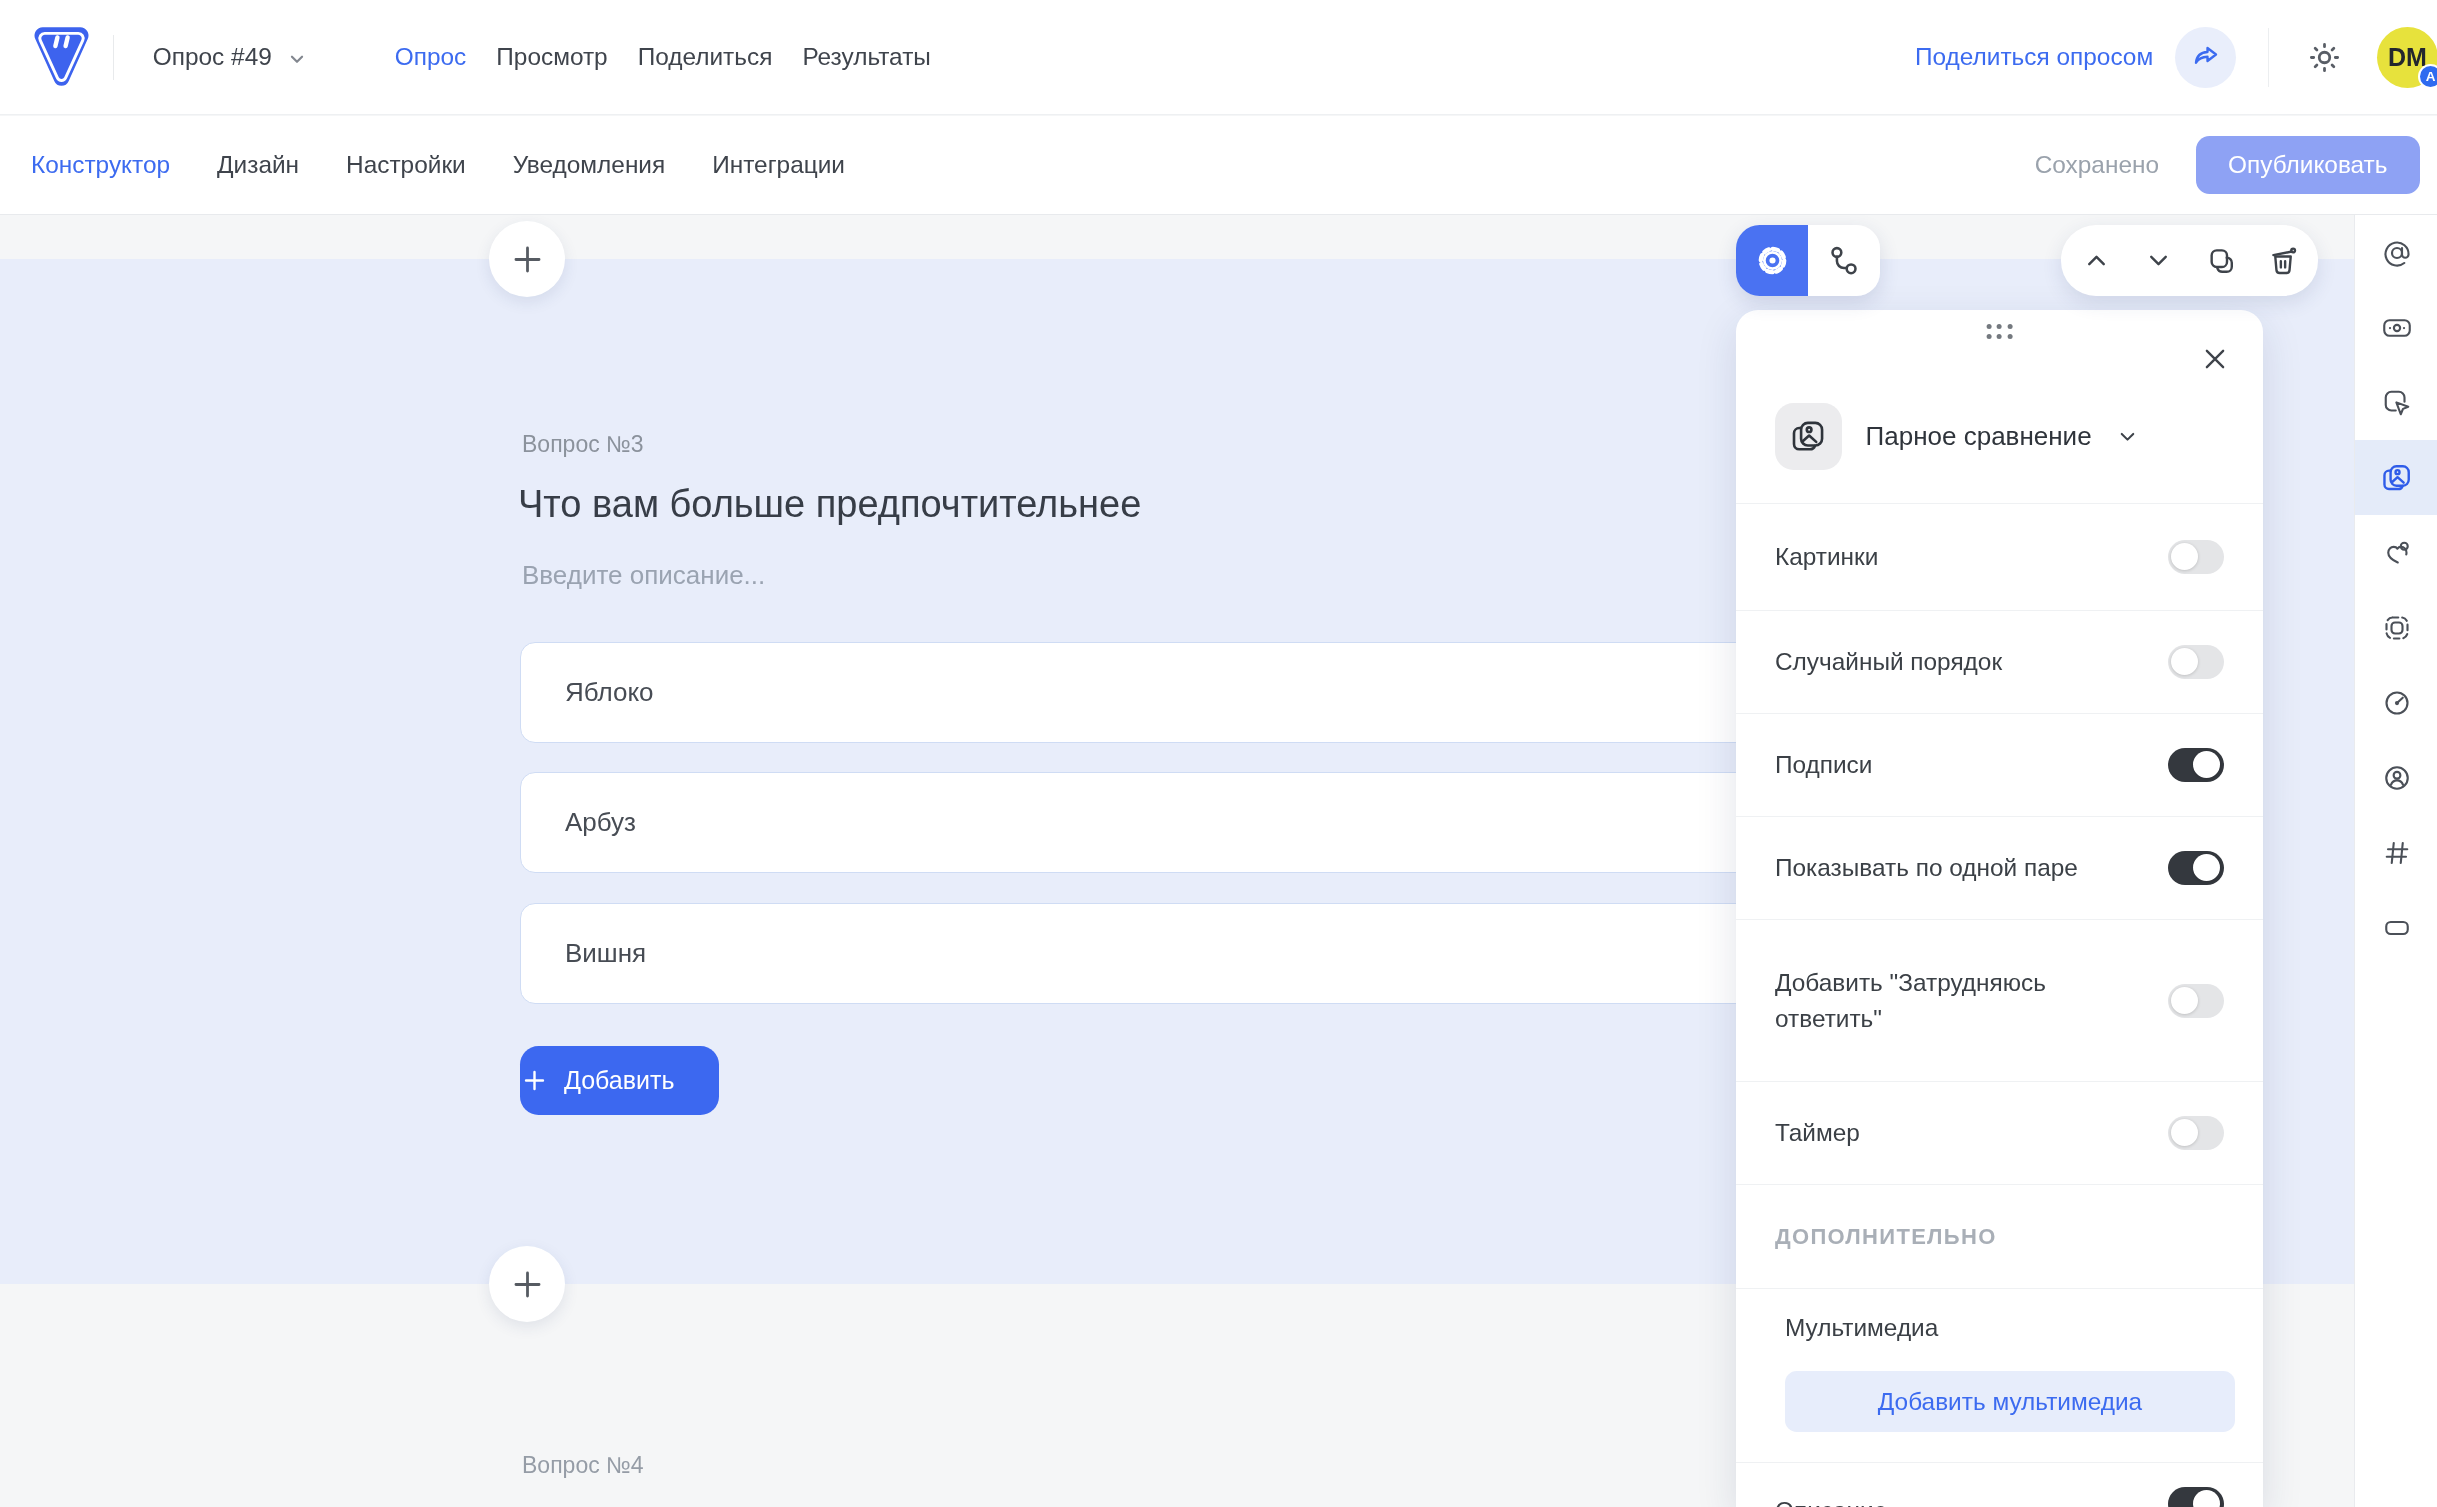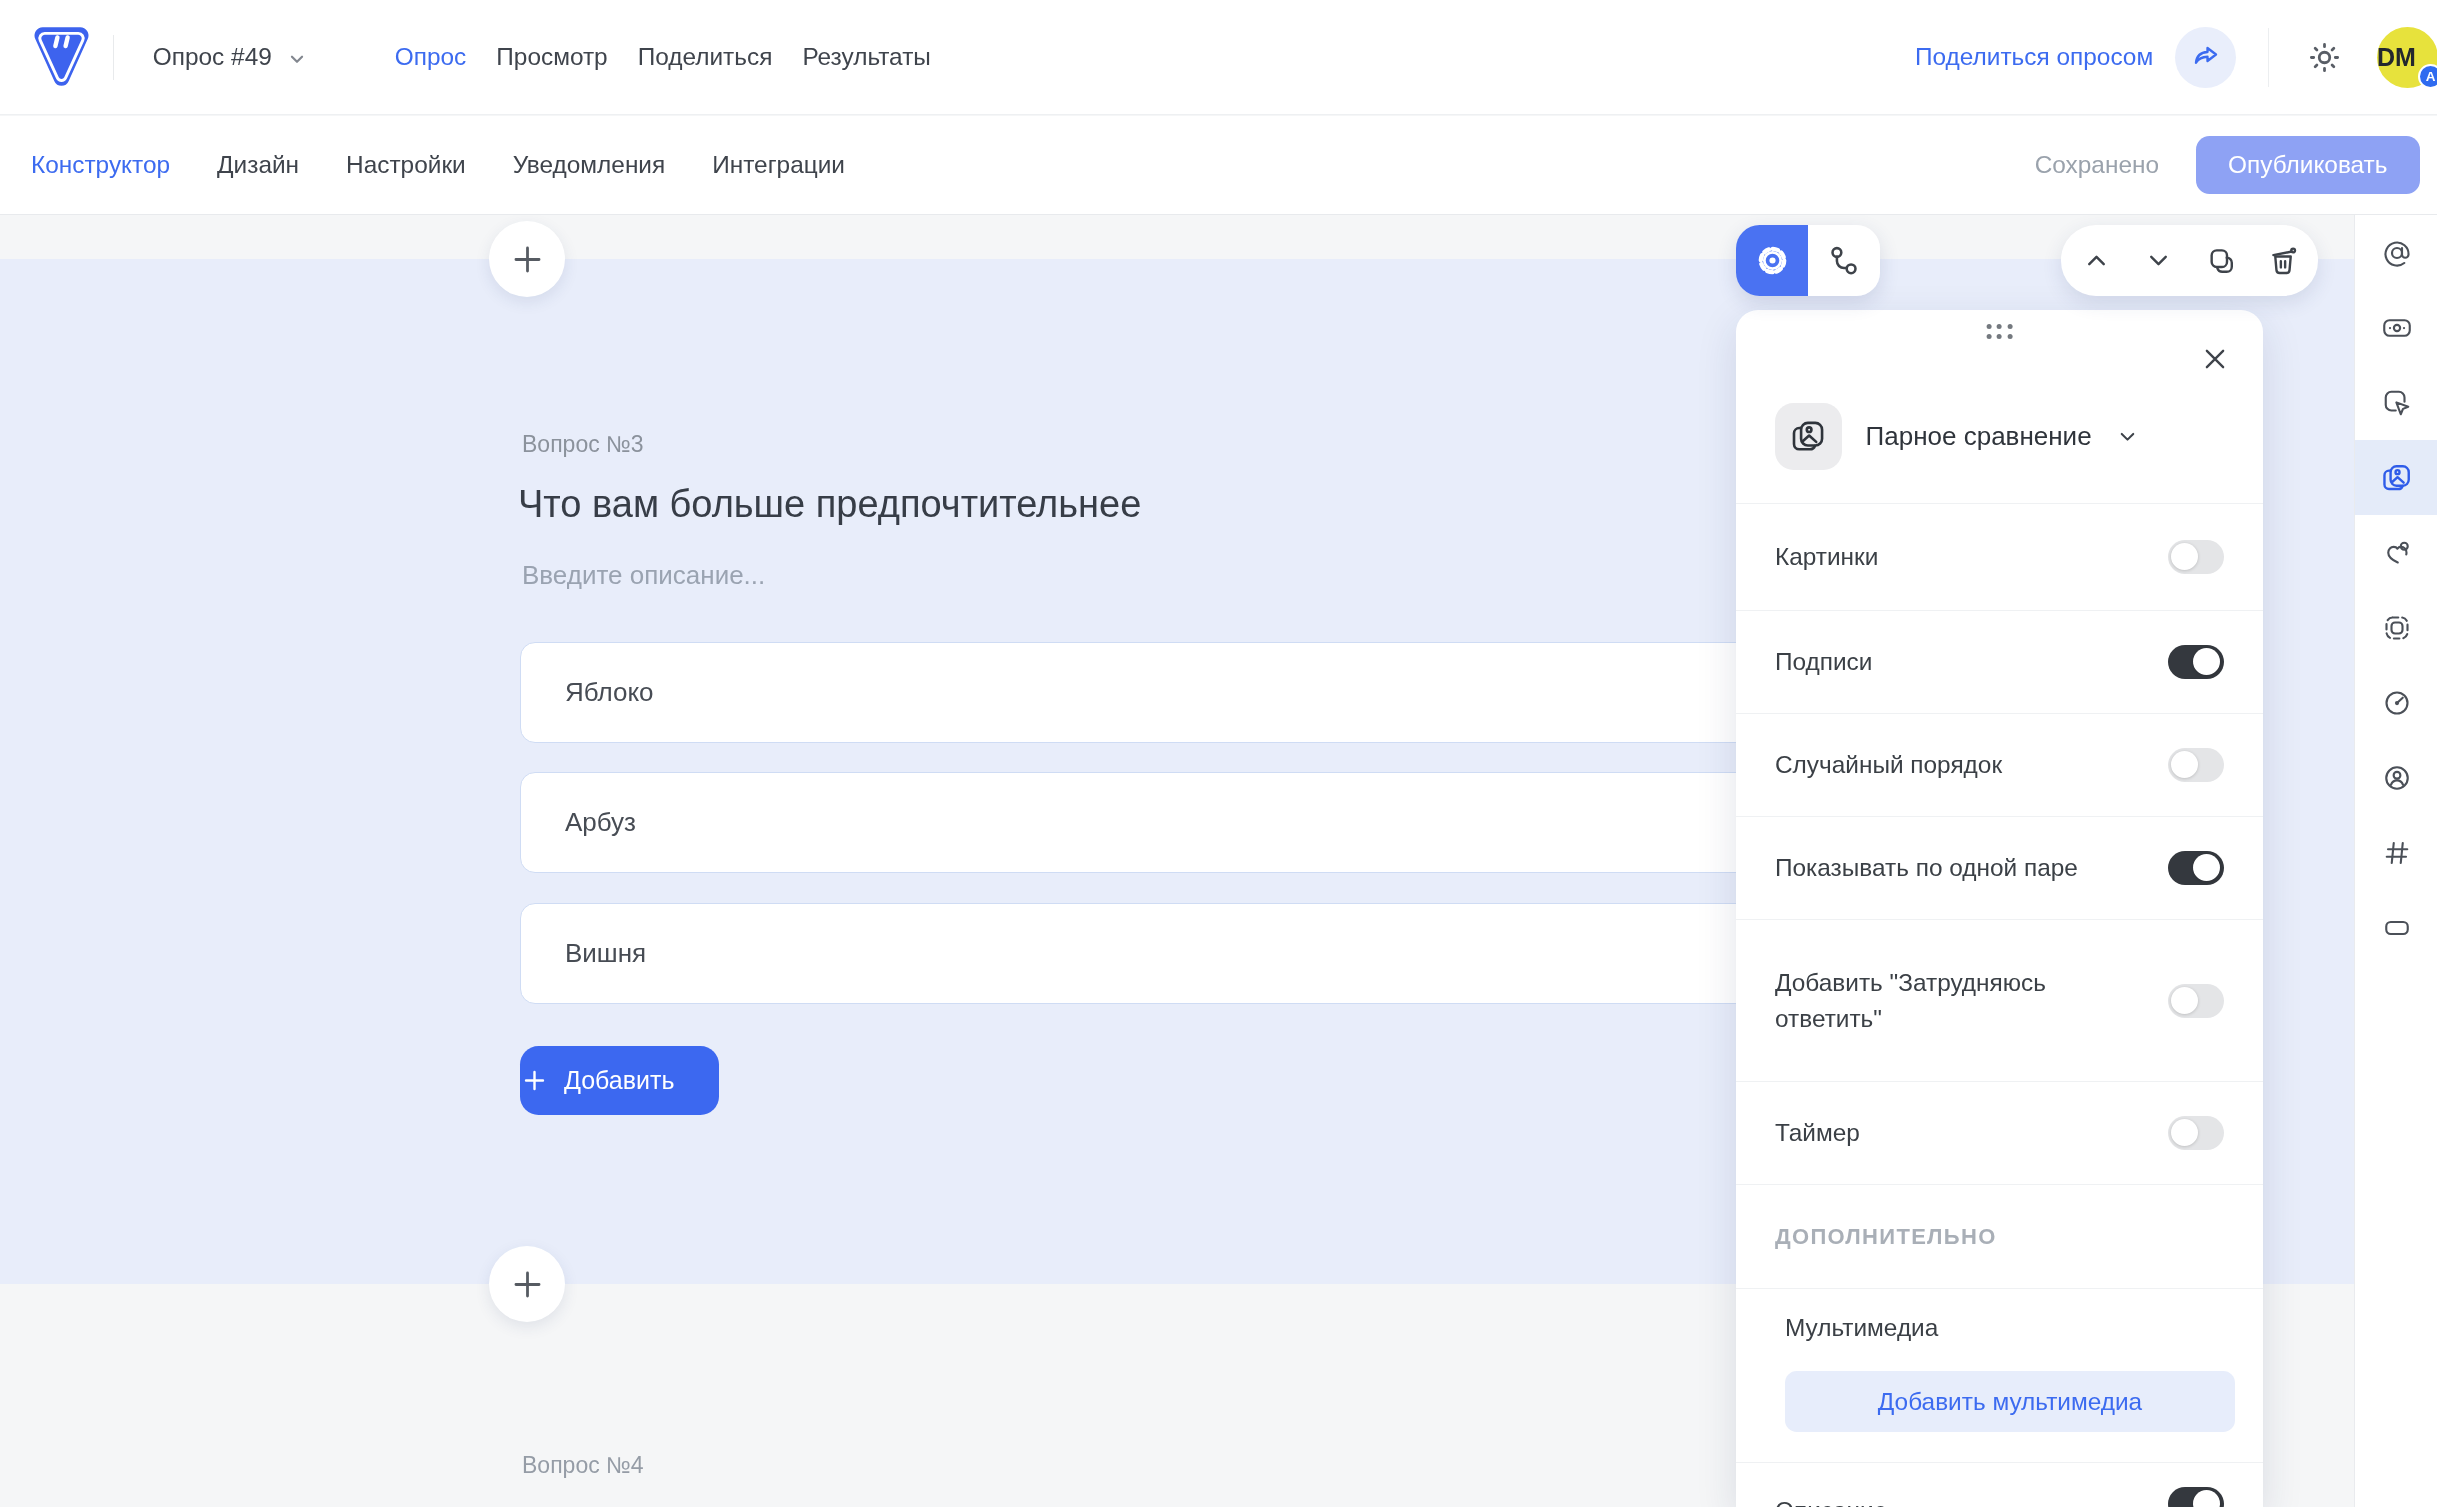--- a/index.html
+++ b/index.html
@@ -17,21 +17,21 @@
   .top-nav { display:flex; align-items:center; gap:30px; margin-left:87px; }
   .top-nav .nav-link { font-size:24.4px; color:#3f444c; cursor:pointer; }
   .top-nav .nav-link.active { color:#3c6bf0; }
   .hdr-right { margin-left:auto; display:flex; align-items:center; }
   .share-link { font-size:24.4px; color:#3c6bf0; cursor:pointer; }
   .share-circle { width:61px; height:61px; border-radius:50%; background:#e9eefb; margin-left:22px;
                   display:flex; align-items:center; justify-content:center; cursor:pointer; }
   .hdr-vdiv2 { width:0.8px; height:59px; background:#eceef0; margin:0 32px 0 32px; }
   .sun-btn { width:47px; height:47px; display:flex; align-items:center; justify-content:center; cursor:pointer; }
   .avatar { position:relative; width:61px; height:61px; border-radius:50%; background:#e7e23c; margin:0 0 0 29px;
-            display:flex; align-items:center; font-weight:700; font-size:25px; color:#23272e; cursor:pointer; flex:0 0 auto; }
+            display:flex; align-items:center; justify-content:center; font-weight:700; font-size:25px; color:#23272e; cursor:pointer; flex:0 0 auto; }
   .avatar-badge { position:absolute; right:-5px; bottom:-1.7px; width:25px; height:25px; border-radius:50%;
                   background:#2f6bf0; border:2.5px solid #fff; color:#fff; font-size:13.5px; font-weight:700;
                   display:flex; align-items:center; justify-content:center; }
 
   
   .subnav { position:absolute; top:116px; left:0; width:2438px; height:99px; background:#fff;
             border-bottom:0.8px solid #e8eaed; display:flex; align-items:center; padding:0 18.5px 0 31px; z-index:39; }
   .subnav .tabs { display:flex; align-items:center; gap:47px; }
   .subnav .tab { font-size:24.4px; color:#3f444c; cursor:pointer; }
   .subnav .tab.active { color:#3c6bf0; }
@@ -280,26 +280,26 @@
           <path d="M6.5 9.5 12 15l5.5-5.5"></path>
         </svg>
     </div>
 
     <div class="rows">
       <div class="prow h127">
         <span class="lbl">Картинки</span>
         <div class="toggle"></div>
       </div>
       <div class="prow h123">
+        <span class="lbl">Случайный порядок</span>
+        <div class="toggle"></div>
+      </div>
+      <div class="prow h123">
         <span class="lbl">Подписи</span>
         <div class="toggle on"></div>
-      </div>
-      <div class="prow h123">
-        <span class="lbl">Случайный порядок</span>
-        <div class="toggle"></div>
       </div>
       <div class="prow h123">
         <span class="lbl">Показывать по одной паре</span>
         <div class="toggle on"></div>
       </div>
       <div class="prow h192">
         <span class="lbl">Добавить "Затрудняюсь ответить"</span>
         <div class="toggle"></div>
       </div>
       <div class="prow h123">

